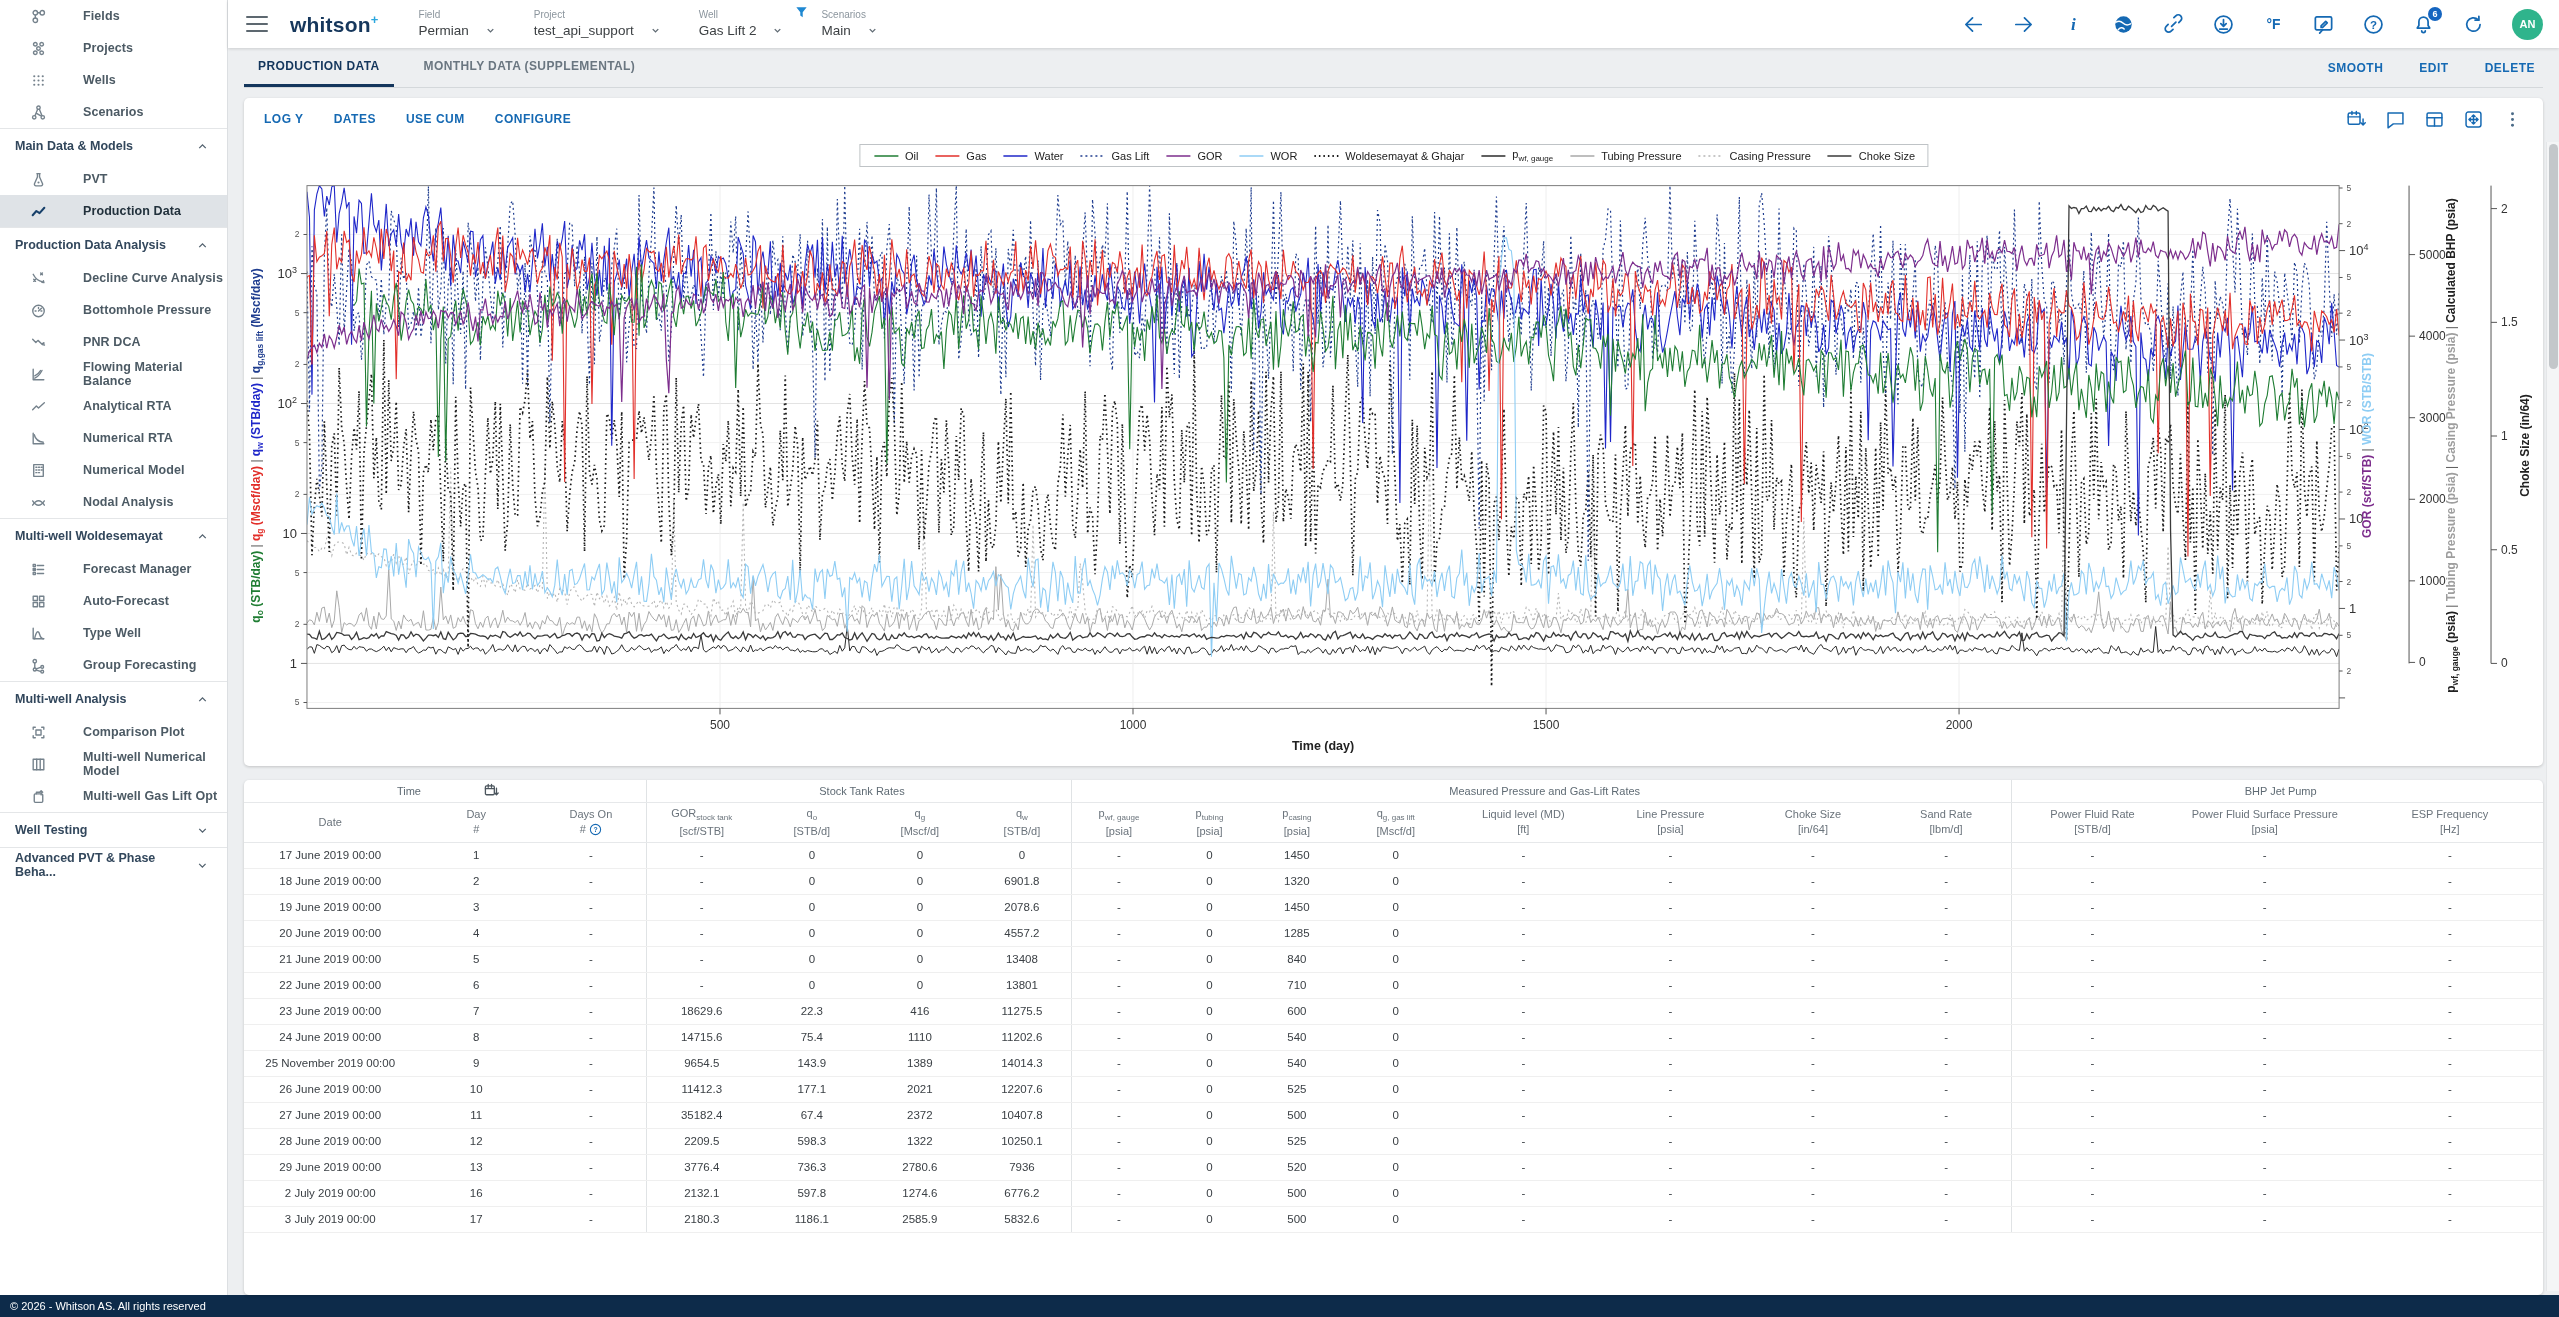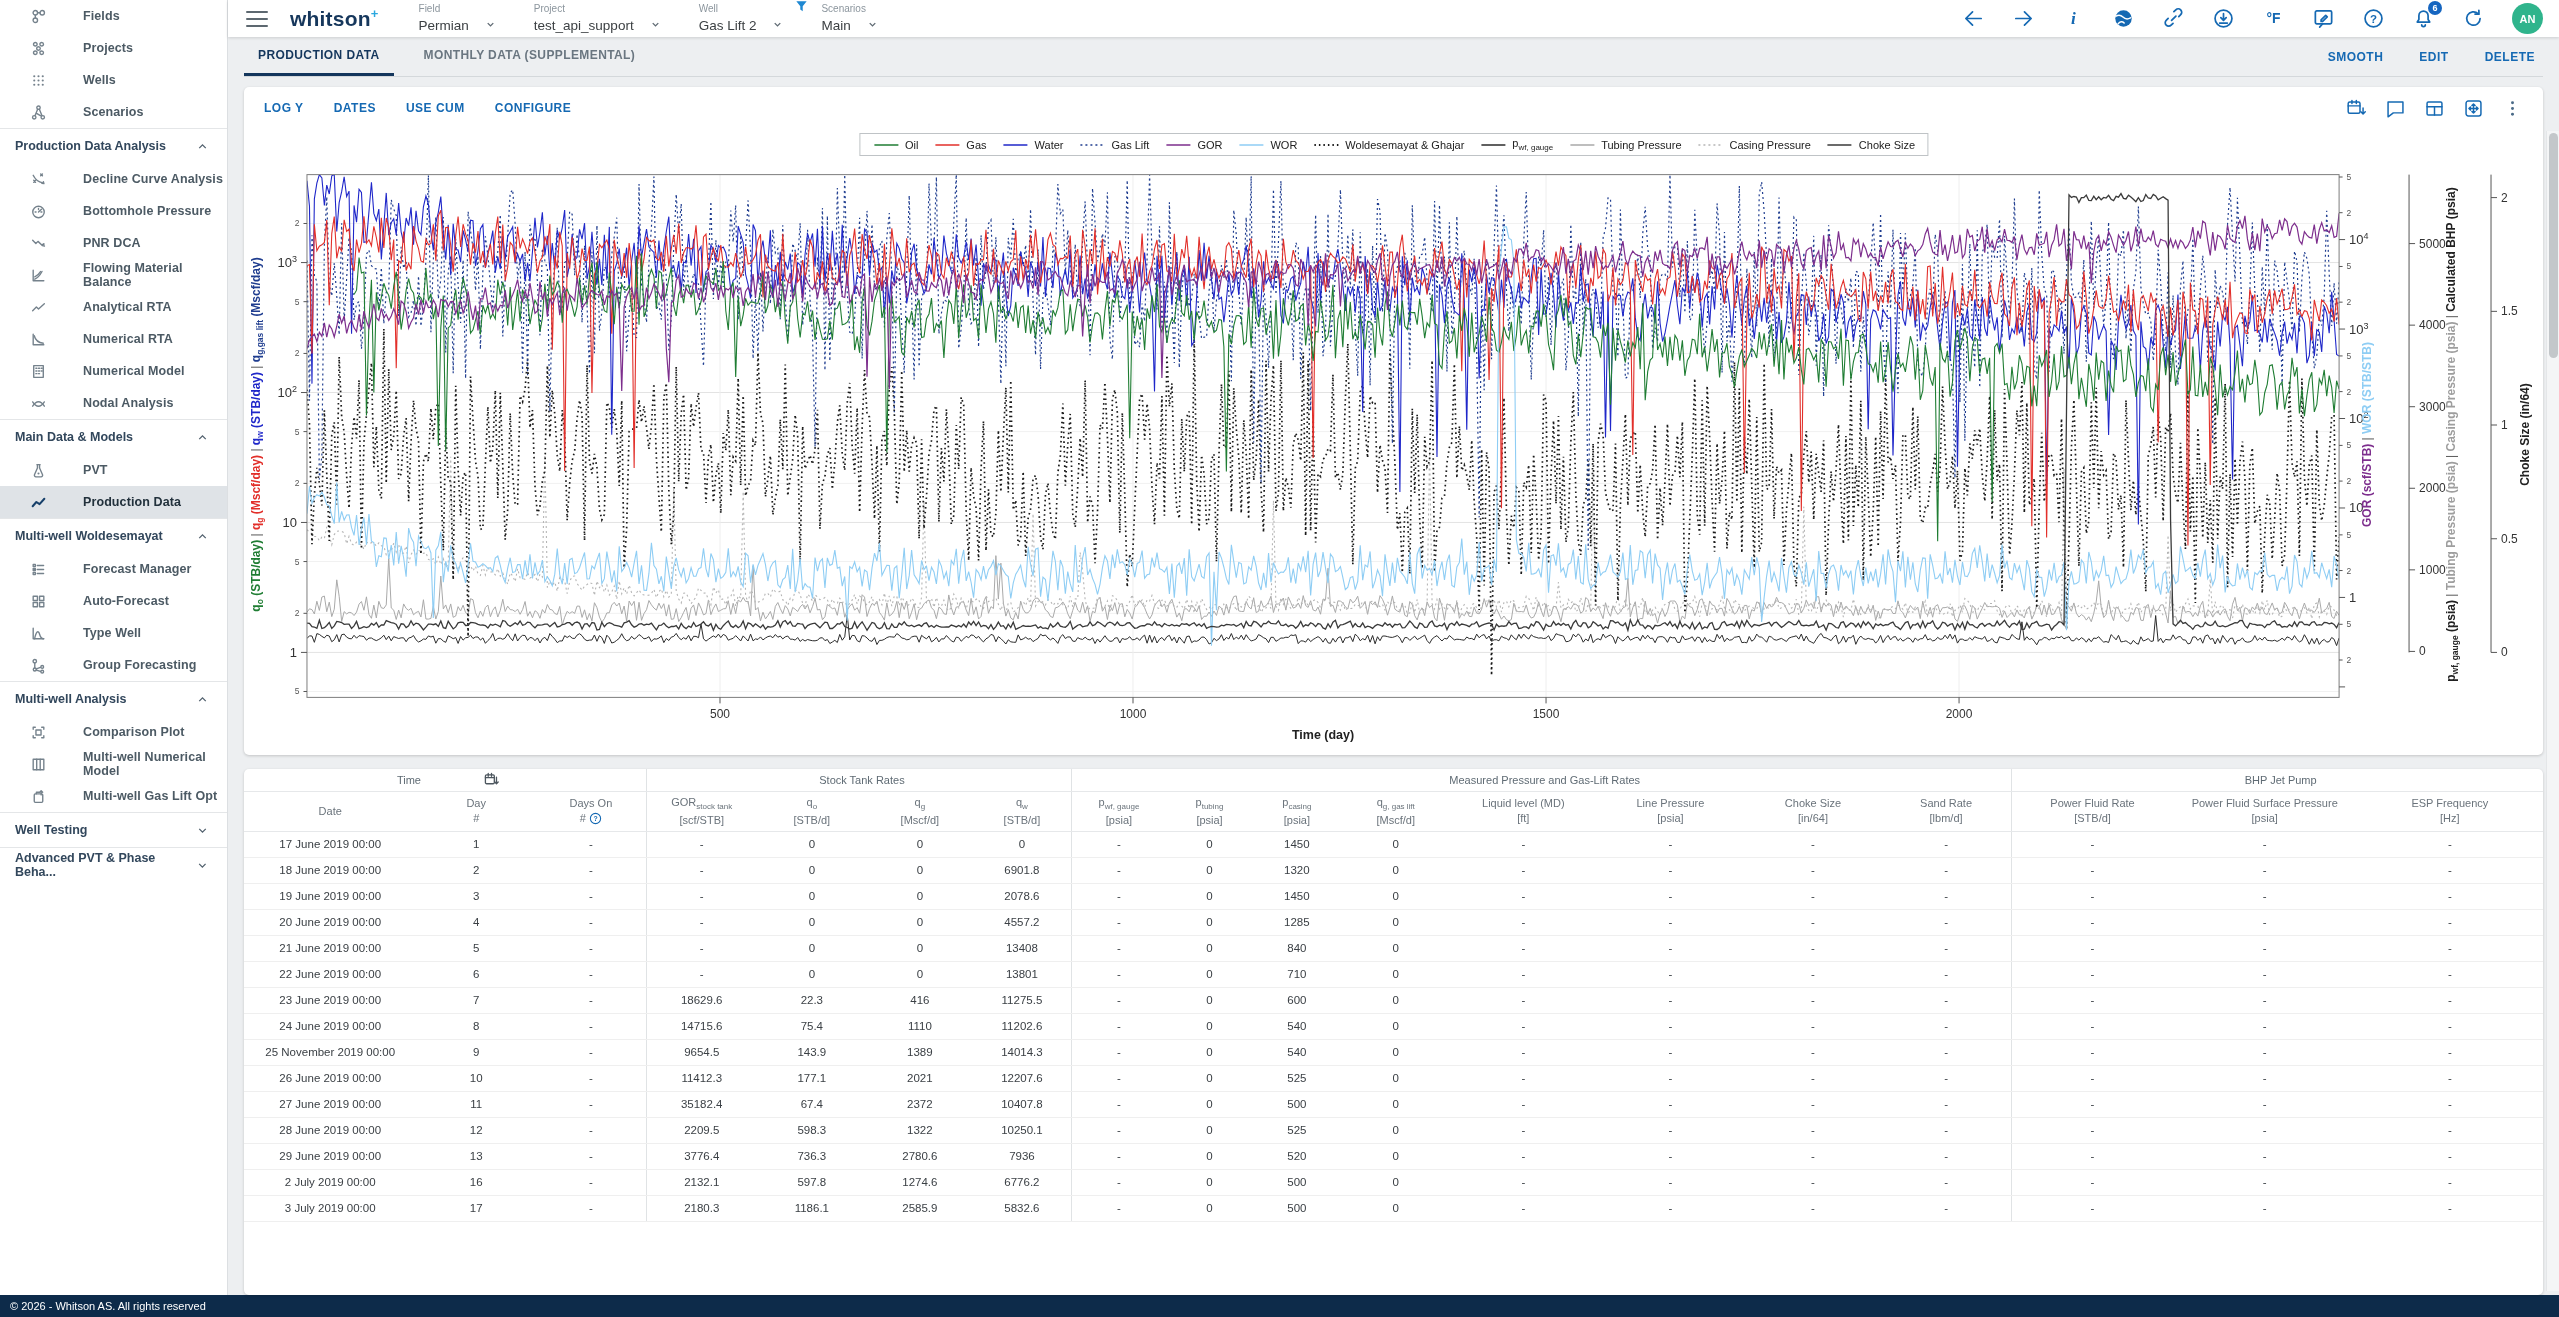--- a/index.html
+++ b/index.html
@@ -15,21 +15,21 @@
   .side-item.active { background:#dfe3e7; }
   .side-item.active .lbl { color:#22313c; }
   .side-section { border-top:1px solid #e4e6e8; }
   .side-head { display:flex; align-items:center; justify-content:space-between; height:34px; padding:0 18px 0 15px; cursor:pointer; }
   .side-head .lbl { font-size:12.5px; font-weight:700; color:#32475c; }
   .side-head svg { width:13px; height:13px; stroke:#51606d; fill:none; stroke-width:1.6; }
   .ic svg { width:100%; height:100%; stroke:#75828c; fill:none; stroke-width:1.3; stroke-linecap:round; stroke-linejoin:round; }
   .side-item.active .ic svg { stroke:#17406a; }
 
   
-  .topbar { height:37px; background:#fff; display:flex; align-items:center; box-shadow:0 1px 3px rgba(0,0,0,.14); position:relative; z-index:5; padding:0 16px 0 18px; }
+  .topbar { height:48px; background:#fff; display:flex; align-items:center; box-shadow:0 1px 3px rgba(0,0,0,.14); position:relative; z-index:5; padding:0 16px 0 18px; }
   .burger { width:22px; height:16px; display:flex; flex-direction:column; justify-content:space-between; cursor:pointer; margin-right:22px; }
   .burger span { height:2px; background:#5d6870; border-radius:1px; }
   .logo { font-size:21px; font-weight:700; color:#16375c; letter-spacing:.2px; margin-right:40px; cursor:pointer; }
   .logo sup { color:#2aa7de; font-size:13px; font-weight:700; }
   .selectors { display:flex; gap:38px; }
   .sel { position:relative; cursor:pointer; }
   .sel .sl-label { font-size:10px; color:#8b959d; margin-bottom:2px; }
   .sl-row { display:flex; align-items:center; gap:16px; }
   .sl-value { font-size:13.5px; color:#3c4043; }
   .sl-caret svg { width:11px; height:11px; stroke:#5f6a73; stroke-width:2; fill:none; }
@@ -125,20 +125,41 @@
           <span class="ic"><svg viewBox="0 0 16 16" style="color:#75828c">
               <circle cx="8" cy="3.5" r="1.6"></circle>
               <circle cx="4" cy="12.5" r="1.6"></circle>
               <circle cx="12" cy="12.5" r="1.6"></circle>
               <path d="M7.2 4.9 4.7 11M8.8 4.9 11.3 11M6.2 8.8l3.6 2.2"></path>
             </svg></span>
           <span class="lbl">Scenarios</span>
         </div>
         <div class="side-section">
           <div class="side-head">
+            <span class="lbl">Main Data &amp; Models</span>
+            <svg viewBox="0 0 16 16">
+              <path d="M4 10l4-4 4 4"></path>
+            </svg>
+          </div>
+          <div class="side-item">
+            <span class="ic"><svg viewBox="0 0 16 16" style="color:#75828c">
+                <path d="M6.5 2.5h3M7 2.5v3.2L4.2 12a1.5 1.5 0 0 0 1.4 2h4.8a1.5 1.5 0 0 0 1.4-2L9 5.7V2.5"></path>
+                <circle cx="8" cy="10.8" r="1" fill="currentColor" stroke="none"></circle>
+              </svg></span>
+            <span class="lbl">PVT</span>
+          </div>
+          <div class="side-item active">
+            <span class="ic"><svg viewBox="0 0 16 16" style="color:#17406a">
+                <path stroke-width="1.9" d="M2.5 11.5 6 7.5l3 2L13.5 4.5"></path>
+              </svg></span>
+            <span class="lbl">Production Data</span>
+          </div>
+        </div>
+        <div class="side-section">
+          <div class="side-head">
             <span class="lbl">Production Data Analysis</span>
             <svg viewBox="0 0 16 16">
               <path d="M4 10l4-4 4 4"></path>
             </svg>
           </div>
           <div class="side-item">
             <span class="ic"><svg viewBox="0 0 16 16" style="color:#75828c">
                 <path d="M3 4c2 4.2 5 6.4 9 7.2"></path>
                 <path d="M11.2 11.6l1.9.3-.5-1.9"></path>
                 <path d="M3.5 8.8l1.7 1.7M5.2 8.8 3.5 10.5M10 2.8l1.7 1.7M11.7 2.8 10 4.5"></path>
@@ -186,41 +207,20 @@
                 <path d="M5.5 5h1M8 5h1M10.5 5h1M5.5 7.5h1M8 7.5h1M10.5 7.5h1M5.5 10h1M8 10h1"></path>
               </svg></span>
             <span class="lbl">Numerical Model</span>
           </div>
           <div class="side-item">
             <span class="ic"><svg viewBox="0 0 16 16" style="color:#75828c">
                 <path d="M2.5 10.5c3.5-5.5 7.5-5.5 11 0"></path>
                 <path d="M2.5 6.5c3.5 5.5 7.5 5.5 11 0"></path>
               </svg></span>
             <span class="lbl">Nodal Analysis</span>
-          </div>
-        </div>
-        <div class="side-section">
-          <div class="side-head">
-            <span class="lbl">Main Data &amp; Models</span>
-            <svg viewBox="0 0 16 16">
-              <path d="M4 10l4-4 4 4"></path>
-            </svg>
-          </div>
-          <div class="side-item">
-            <span class="ic"><svg viewBox="0 0 16 16" style="color:#75828c">
-                <path d="M6.5 2.5h3M7 2.5v3.2L4.2 12a1.5 1.5 0 0 0 1.4 2h4.8a1.5 1.5 0 0 0 1.4-2L9 5.7V2.5"></path>
-                <circle cx="8" cy="10.8" r="1" fill="currentColor" stroke="none"></circle>
-              </svg></span>
-            <span class="lbl">PVT</span>
-          </div>
-          <div class="side-item active">
-            <span class="ic"><svg viewBox="0 0 16 16" style="color:#17406a">
-                <path stroke-width="1.9" d="M2.5 11.5 6 7.5l3 2L13.5 4.5"></path>
-              </svg></span>
-            <span class="lbl">Production Data</span>
           </div>
         </div>
         <div class="side-section">
           <div class="side-head">
             <span class="lbl">Multi-well Woldesemayat</span>
             <svg viewBox="0 0 16 16">
               <path d="M4 10l4-4 4 4"></path>
             </svg>
           </div>
           <div class="side-item">

